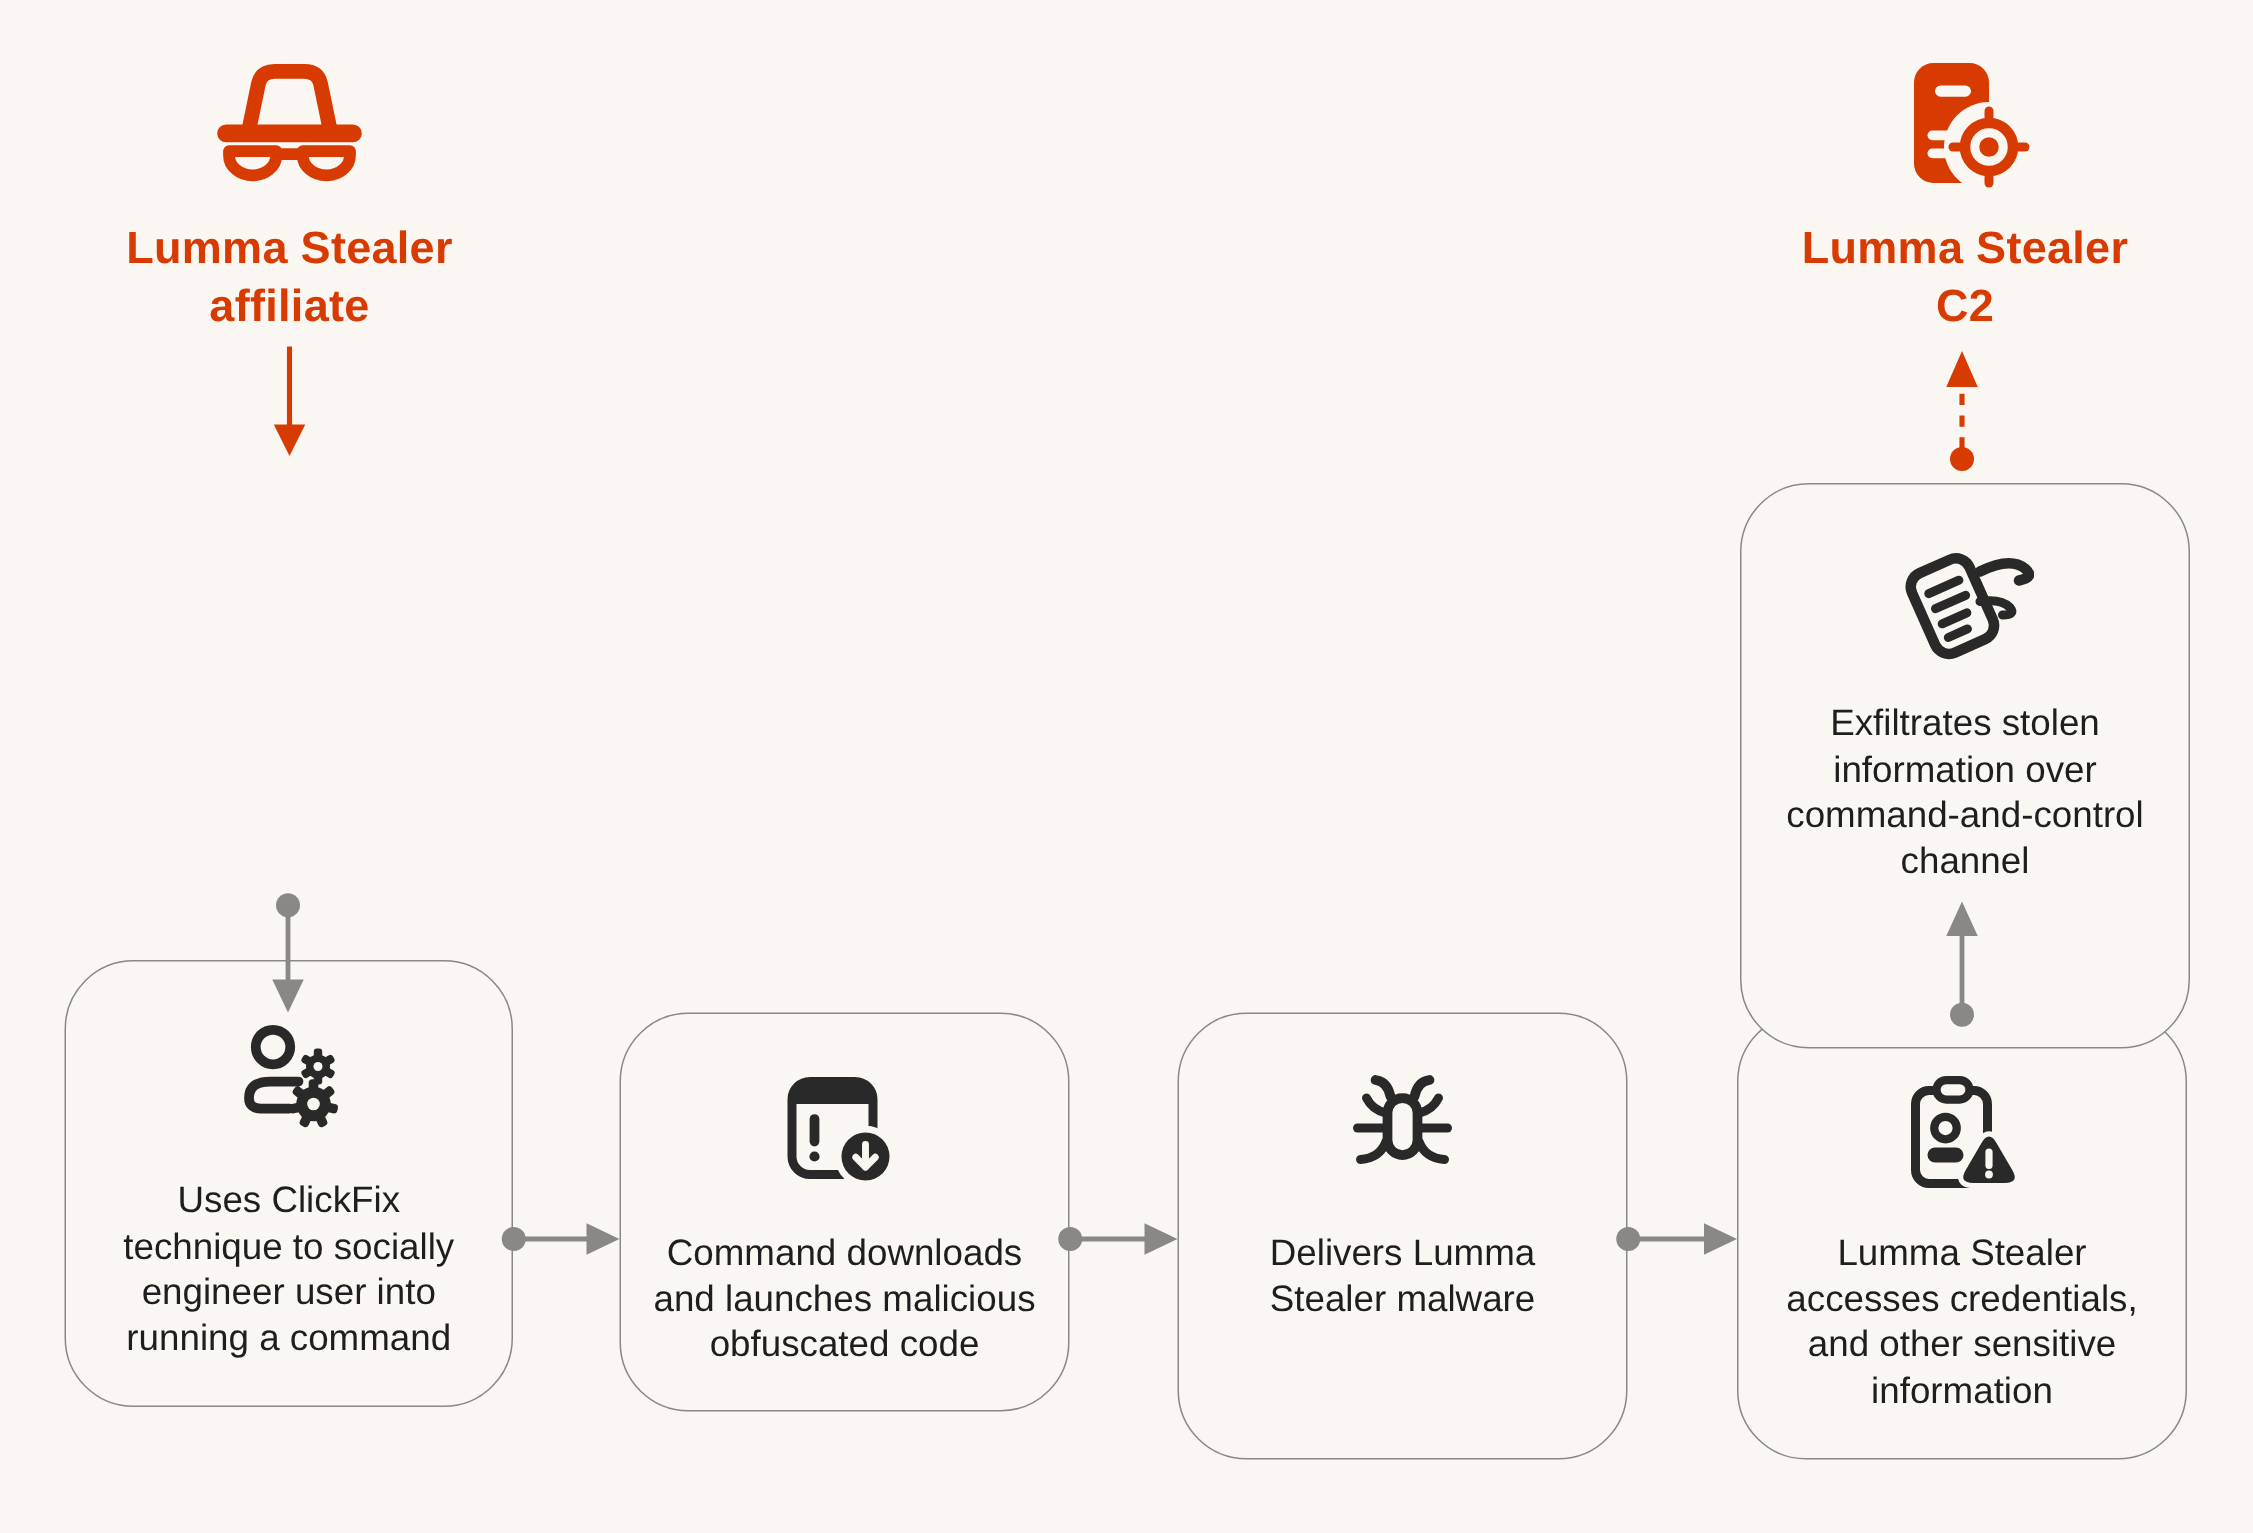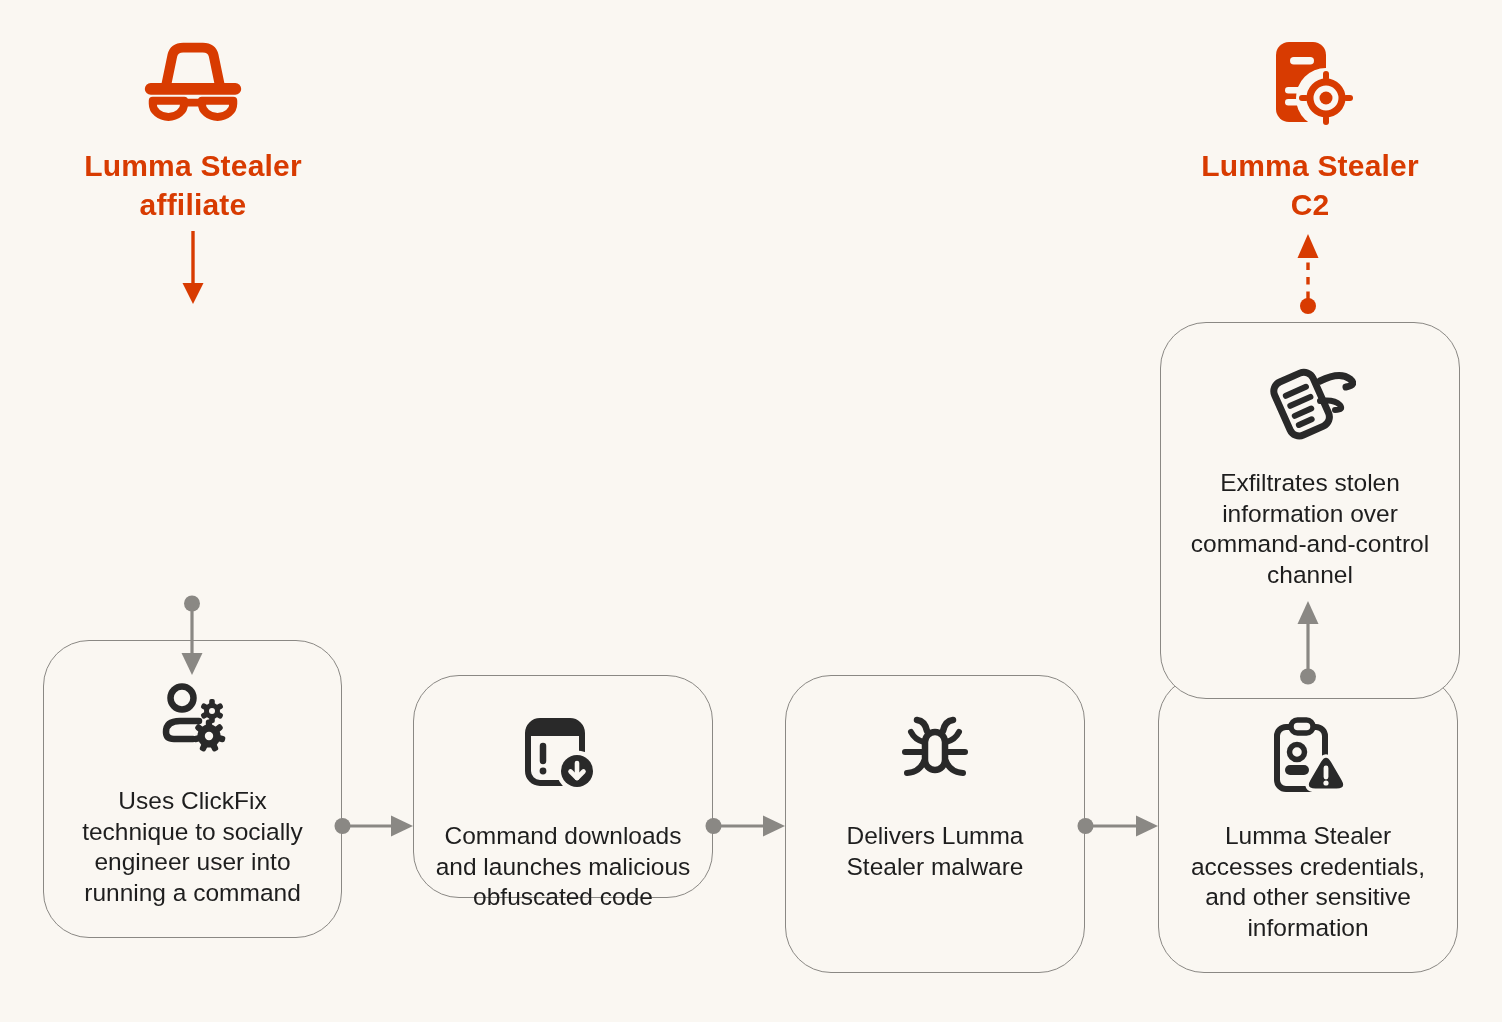--- a/index.html
+++ b/index.html
@@ -128,21 +128,21 @@
         <circle class="fil" r="11.5"></circle>
         <circle class="bg" r="4.2"></circle>
       </g>
     </svg>
     <div class="step-label">Uses ClickFix
 technique to socially
 engineer user into
 running a command</div>
   </div>
 
-  <div class="step-box" style="left:413px;top:675px;width:300px;height:223px;">
+  <div class="step-box" style="left:413px;top:675px;width:300px;height:266px;">
     <svg class="step-icon" width="84" height="78" viewBox="0 0 84 78">
       <rect class="stk" stroke-width="6" x="7" y="5" width="54" height="62" rx="12"></rect>
       <path class="fil" d="M19,5 h30 a12,12 0 0 1 12,12 v3 H7 v-3 a12,12 0 0 1 12,-12 z"></path>
       <line class="stk" stroke-width="6.5" x1="22" y1="30" x2="22" y2="45"></line>
       <circle class="fil" cx="22" cy="55" r="3.4"></circle>
       <circle class="bg" cx="56" cy="55" r="20.5"></circle>
       <circle class="fil" cx="56" cy="55" r="16"></circle>
       <line x1="56" y1="47" x2="56" y2="62" stroke="var(--background)" stroke-width="4.6" stroke-linecap="round"></line>
       <polyline points="49.5,55.5 56,62 62.5,55.5" fill="none" stroke="var(--background)" stroke-width="4.6" stroke-linecap="round" stroke-linejoin="round"></polyline>
     </svg>

